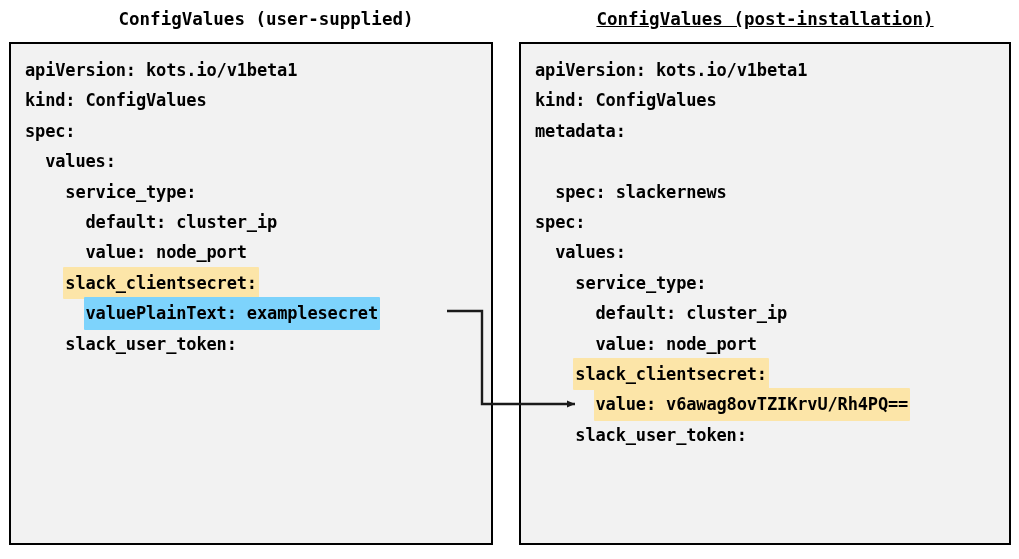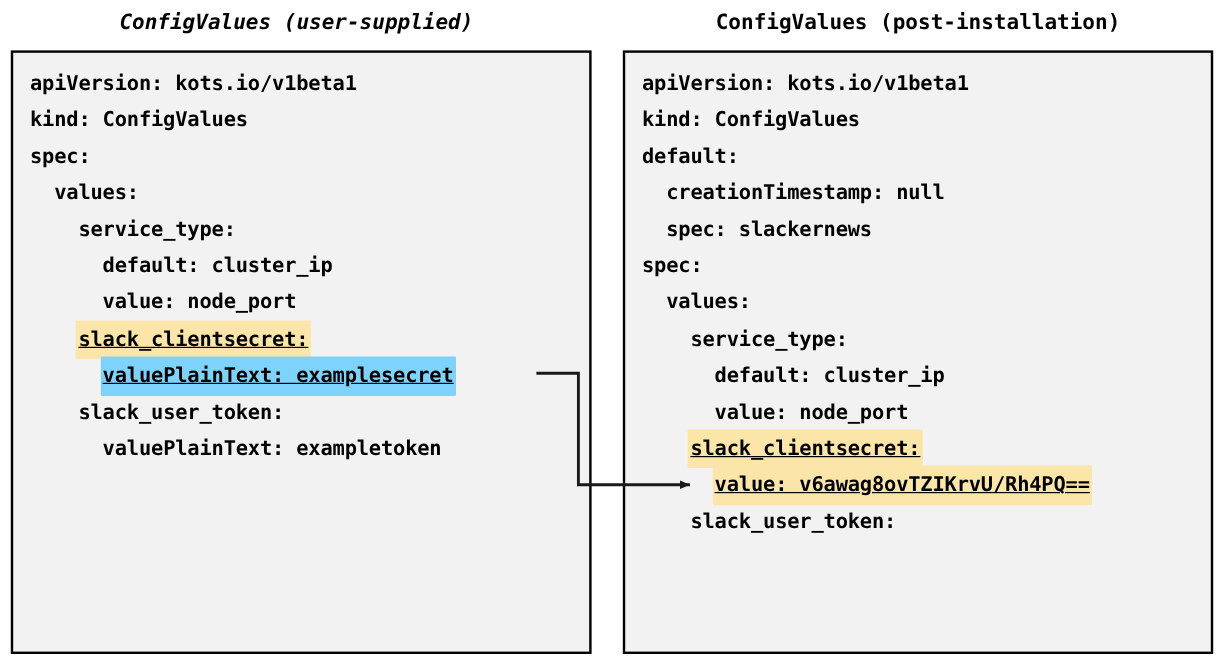--- a/index.html
+++ b/index.html
@@ -24,22 +24,22 @@
     top: 7px;
     font-family: "DejaVu Sans Mono", monospace;
     font-size: 17.5px;
     font-weight: bold;
     color: #000000;
     letter-spacing: 0px;
     white-space: pre;
     text-align: center;
     line-height: 24px;
   }
-  #title-left  { left: 5px;  width: 484px; font-style: italic; }
-  #title-right { left: 519px; width: 492px; }
+  #title-left  { left: 24px;  width: 484px; }
+  #title-right { left: 519px; width: 492px; text-decoration: underline; }
 
   
   .panel {
     position: absolute;
     top: 42px;
     height: 503px;
     background: #f2f2f2;
     border: 2px solid #6d28d9;
     box-sizing: border-box;
     overflow: hidden;
@@ -67,21 +67,20 @@
     letter-spacing: -0.15px;
   }
   .code-line .seg {
     display: inline-block;
     white-space: pre;
     padding: 1px 2px 1px 2px;
     border-radius: 1px;
   }
   .code-line.hl .seg {
     background: #fce5a8;
-    text-decoration: underline;
   }
 
   
   #connector {
     position: absolute;
     left: 0;
     top: 0;
     width: 1019px;
     height: 559px;
     pointer-events: none;
@@ -99,32 +98,31 @@
         <div class="code-line"><span></span><span class="seg">apiVersion: kots.io/v1beta1</span></div>
         <div class="code-line"><span></span><span class="seg">kind: ConfigValues</span></div>
         <div class="code-line"><span></span><span class="seg">spec:</span></div>
         <div class="code-line"><span>  </span><span class="seg">values:</span></div>
         <div class="code-line"><span>    </span><span class="seg">service_type:</span></div>
         <div class="code-line"><span>      </span><span class="seg">default: cluster_ip</span></div>
         <div class="code-line"><span>      </span><span class="seg">value: node_port</span></div>
         <div class="code-line hl"><span>    </span><span class="seg" style="background: rgb(252, 229, 168);">slack_clientsecret:</span></div>
         <div class="code-line hl"><span>      </span><span class="seg" style="background: #7dd3fc;">valuePlainText: examplesecret</span></div>
         <div class="code-line"><span>    </span><span class="seg">slack_user_token:</span></div>
-        <div class="code-line"><span>      </span><span class="seg">valuePlainText: exampletoken</span></div>
       </div>
   </div>
 
   <div class="panel-title" id="title-right">ConfigValues (post-installation)</div>
 
   <div class="panel" id="panel-right" style="background: rgb(242, 242, 242); border-color: rgb(0, 0, 0);">
     <div class="code-block" id="code-right">
         <div class="code-line"><span></span><span class="seg">apiVersion: kots.io/v1beta1</span></div>
         <div class="code-line"><span></span><span class="seg">kind: ConfigValues</span></div>
-        <div class="code-line"><span></span><span class="seg">default:</span></div>
-        <div class="code-line"><span>  </span><span class="seg">creationTimestamp: null</span></div>
+        <div class="code-line"><span></span><span class="seg">metadata:</span></div>
+        <div class="code-line"><span>  </span></div>
         <div class="code-line"><span>  </span><span class="seg">spec: slackernews</span></div>
         <div class="code-line"><span></span><span class="seg">spec:</span></div>
         <div class="code-line"><span>  </span><span class="seg">values:</span></div>
         <div class="code-line"><span>    </span><span class="seg">service_type:</span></div>
         <div class="code-line"><span>      </span><span class="seg">default: cluster_ip</span></div>
         <div class="code-line"><span>      </span><span class="seg">value: node_port</span></div>
         <div class="code-line hl"><span>    </span><span class="seg" style="background: rgb(252, 229, 168);">slack_clientsecret:</span></div>
         <div class="code-line hl"><span>      </span><span class="seg" style="background: rgb(252, 229, 168);">value: v6awag8ovTZIKrvU/Rh4PQ==</span></div>
         <div class="code-line"><span>    </span><span class="seg">slack_user_token:</span></div>
       </div>

